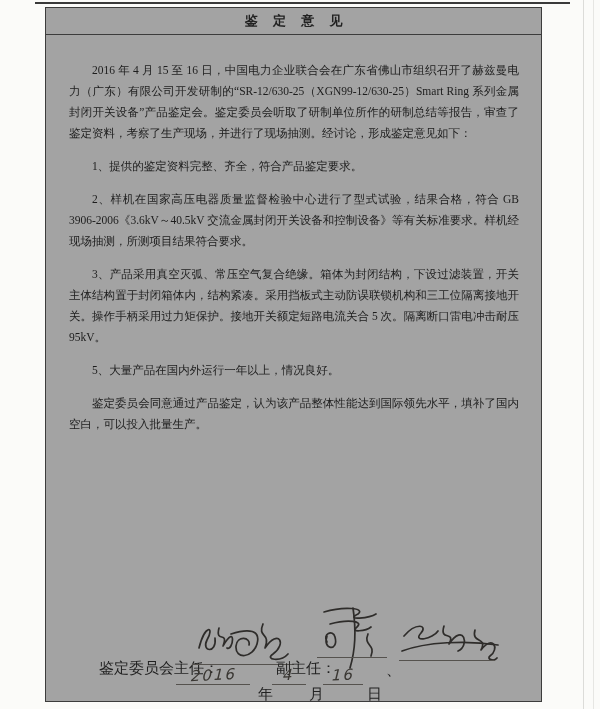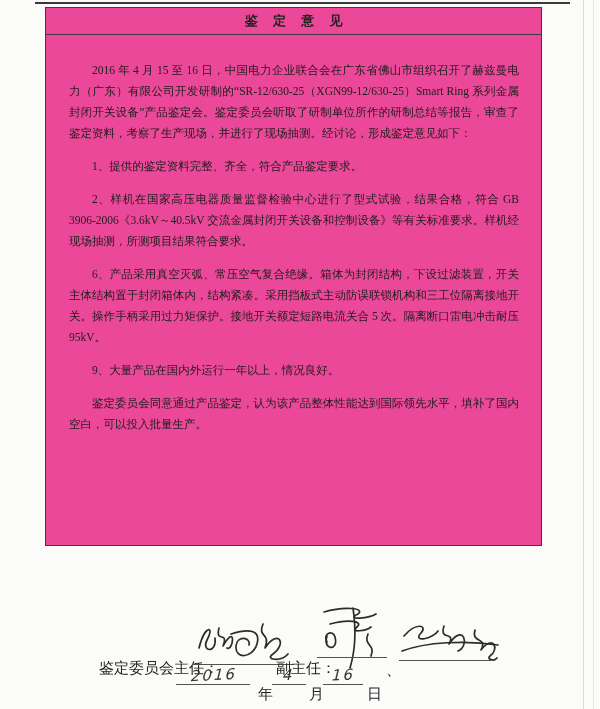--- a/index.html
+++ b/index.html
@@ -19,22 +19,22 @@
   .edge-line-1 {
     position: absolute; left: 583px; top: 0; width: 1px; height: 709px;
     background: #dcdcd9;
   }
   .edge-line-2 {
     position: absolute; left: 593px; top: 0; width: 1px; height: 709px;
     background: #e6e6e3;
   }
 
   .box {
-    position: absolute; left: 45px; top: 7px; width: 497px; height: 539px;
-    border: 1.5px solid #3c3c3c; background: #ec4899;
+    position: absolute; left: 45px; top: 7px; width: 497px; height: 695px;
+    border: 1.5px solid #3c3c3c; background: #a3a3a3;
     box-sizing: border-box;
   }
   .title-row {
     height: 26px; border-bottom: 1.5px solid #3c3c3c;
     display: flex; align-items: center; justify-content: center;
   }
   .title {
     font-size: 13px; font-weight: bold; letter-spacing: 6px; text-indent: 6px;
     color: #222;
   }
@@ -68,22 +68,22 @@
   <div class="box">
 
     <div class="title-row">
       <span class="title">鉴 定 意 见</span>
     </div>
 
     <div class="content">
       <p>2016 年 4 月 15 至 16 日，中国电力企业联合会在广东省佛山市组织召开了赫兹曼电力（广东）有限公司开发研制的“SR-12/630-25（XGN99-12/630-25）Smart Ring 系列金属封闭开关设备”产品鉴定会。鉴定委员会听取了研制单位所作的研制总结等报告，审查了鉴定资料，考察了生产现场，并进行了现场抽测。经讨论，形成鉴定意见如下：</p>
       <p>1、提供的鉴定资料完整、齐全，符合产品鉴定要求。</p>
       <p>2、样机在国家高压电器质量监督检验中心进行了型式试验，结果合格，符合 GB 3906-2006《3.6kV～40.5kV 交流金属封闭开关设备和控制设备》等有关标准要求。样机经现场抽测，所测项目结果符合要求。</p>
-      <p>6、产品采用真空灭弧、常压空气复合绝缘。箱体为封闭结构，下设过滤装置，开关主体结构置于封闭箱体内，结构紧凑。采用挡板式主动防误联锁机构和三工位隔离接地开关。操作手柄采用过力矩保护。接地开关额定短路电流关合 5 次。隔离断口雷电冲击耐压 95kV。</p>
-      <p>9、大量产品在国内外运行一年以上，情况良好。</p>
+      <p>3、产品采用真空灭弧、常压空气复合绝缘。箱体为封闭结构，下设过滤装置，开关主体结构置于封闭箱体内，结构紧凑。采用挡板式主动防误联锁机构和三工位隔离接地开关。操作手柄采用过力矩保护。接地开关额定短路电流关合 5 次。隔离断口雷电冲击耐压 95kV。</p>
+      <p>5、大量产品在国内外运行一年以上，情况良好。</p>
       <p>鉴定委员会同意通过产品鉴定，认为该产品整体性能达到国际领先水平，填补了国内空白，可以投入批量生产。</p>
     </div>
 
     <div class="sig-area">
 
       <span class="lbl abs" style="left:53px; top:638px;">鉴定委员会主任：</span>
 
       <svg class="abs" style="left:145px; top:608px;" width="102" height="54" viewBox="0 0 102 54">
         <path class="scribble" stroke-width="1.7" d="M8,32 C14,8 24,10 16,24 C10,36 26,38 24,22"></path>
         <path class="scribble" stroke-width="1.7" d="M28,12 C24,28 38,14 32,30 C46,6 42,36 36,32"></path>

